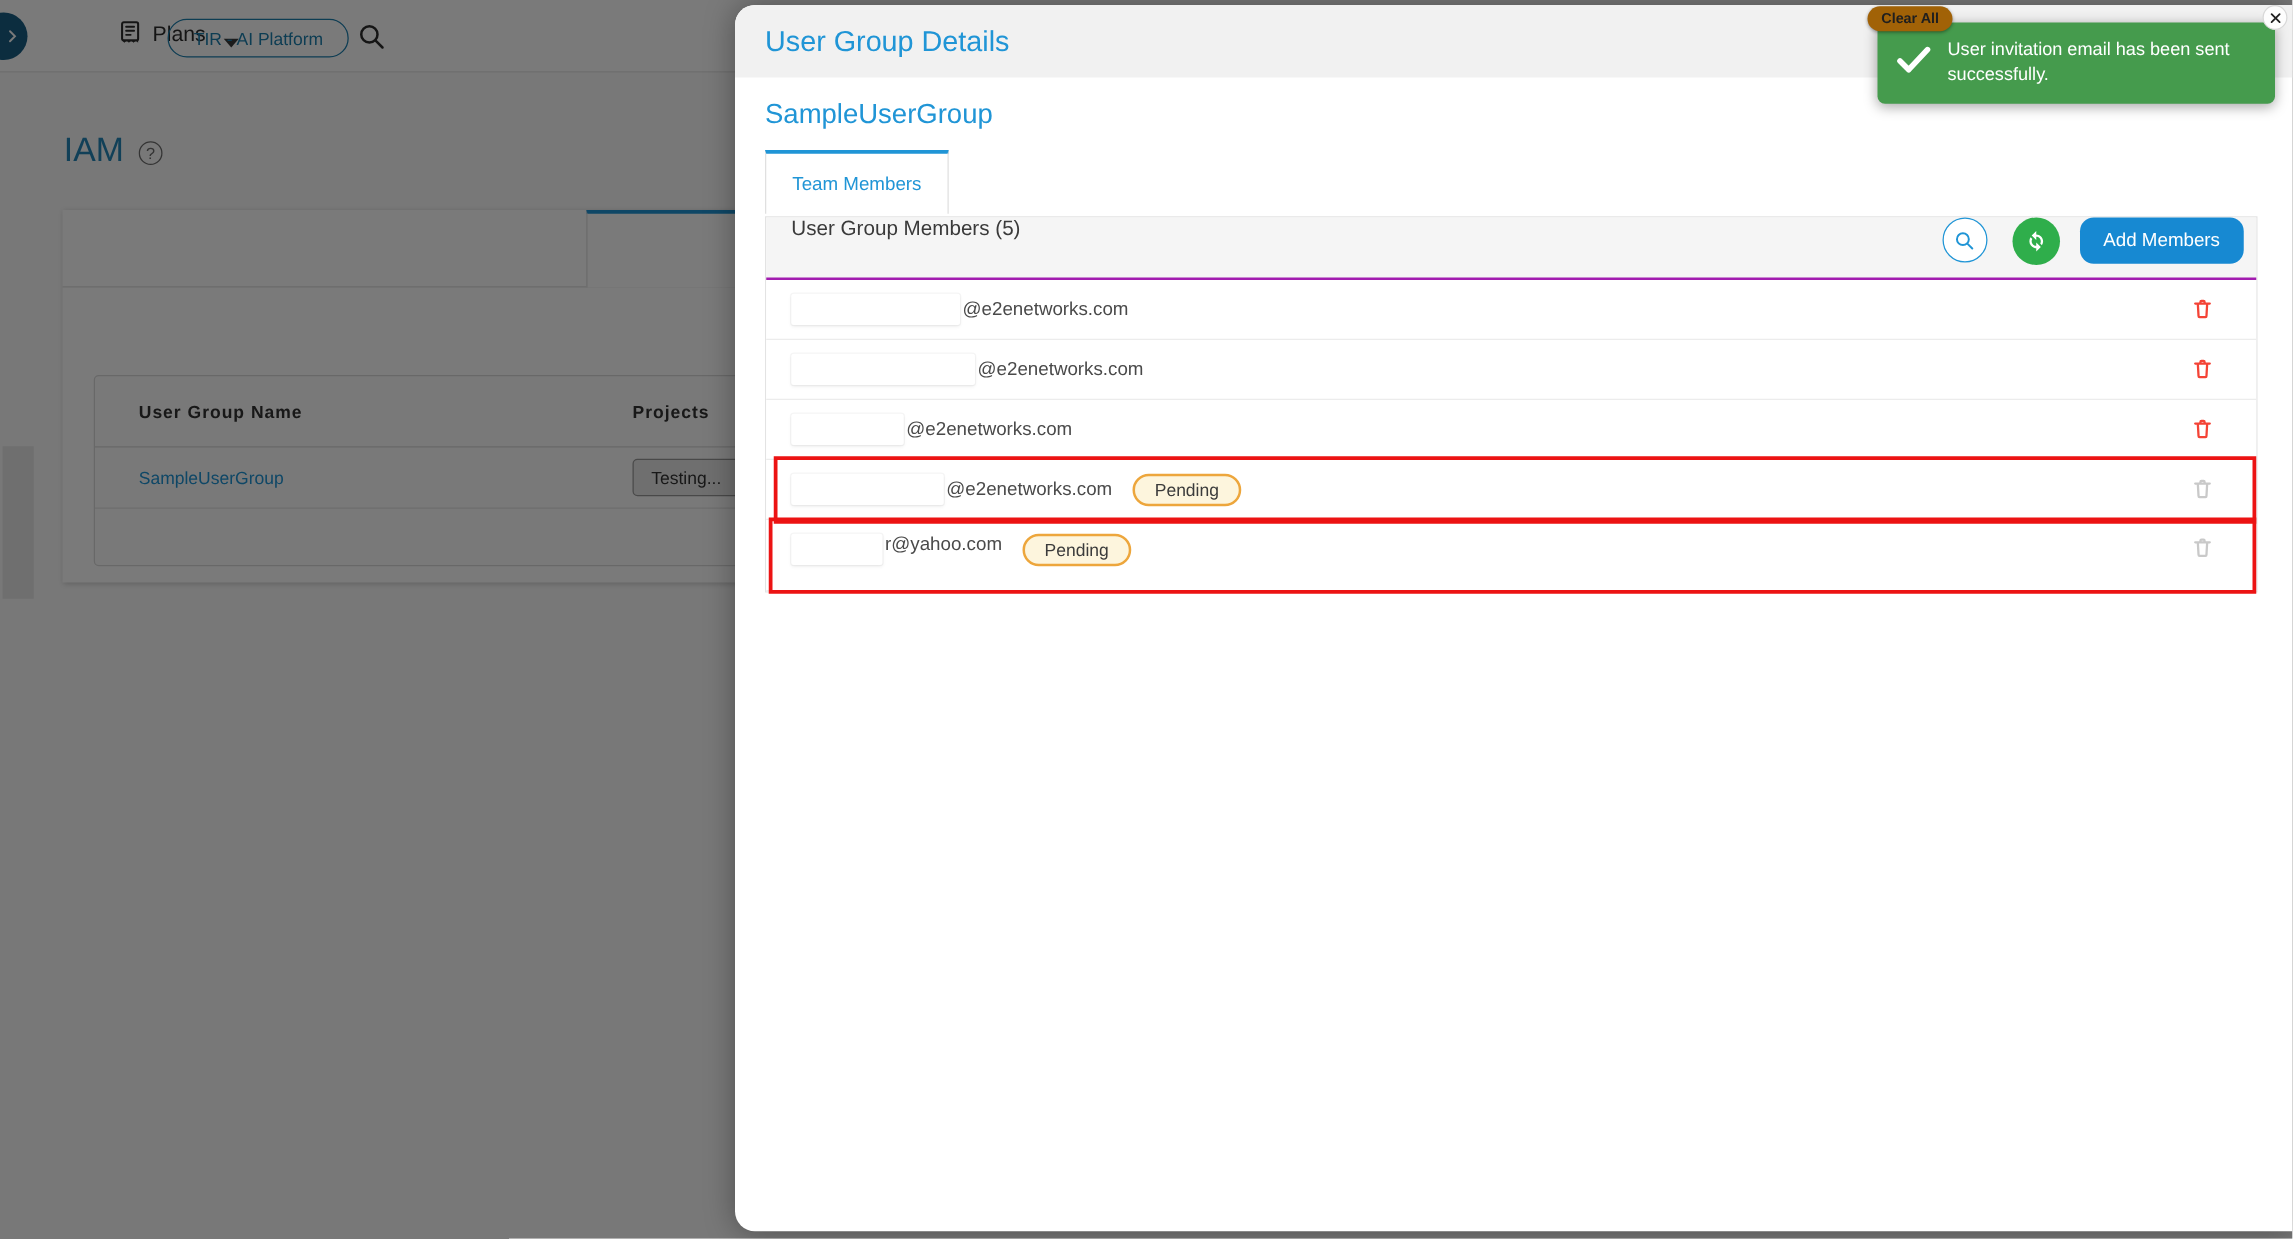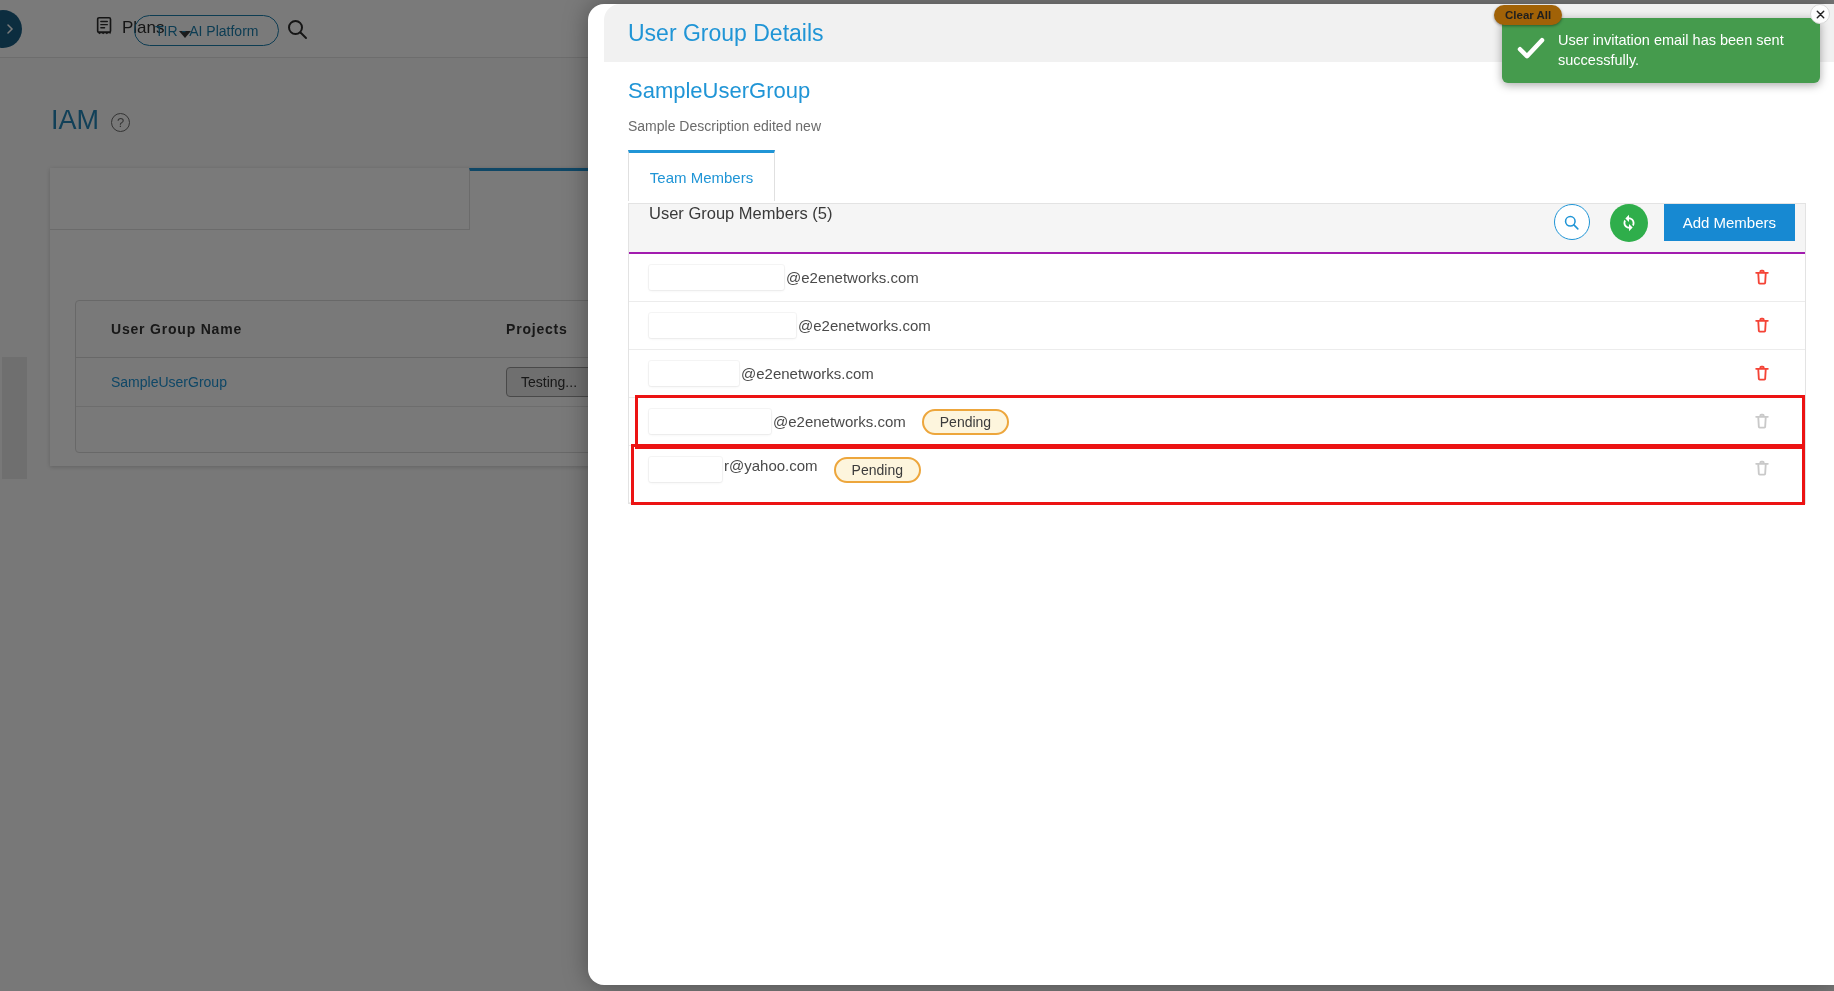--- a/index.html
+++ b/index.html
@@ -29,33 +29,33 @@
   .gt-col-projects { font-size:14px; font-weight:bold; letter-spacing:0.8px; color:#333; }
   .gt-row { height:49px; border-bottom:1px solid #e3e3e3; display:flex; align-items:center; }
   .gt-link { margin-left:35px; width:395px; font-size:14px; color:#2095d6; cursor:pointer; }
   .gt-chip { font-size:14px; color:#333; background:#e8e8e8; border:1px solid #9a9a9a; border-radius:4px; padding:6px 14px; cursor:pointer; }
   .left-strip { position:absolute; left:2px; top:357px; width:25px; height:122px; background:#e9e9e9; z-index:1; }
 
   
   .overlay { position:absolute; inset:0; background:rgba(0,0,0,0.52); z-index:10; }
 
   
-  .drawer { position:absolute; left:588px; top:4px; height:981px; right:0; background:#fff; border-radius:16px 0 0 16px; box-shadow:0 0 24px rgba(0,0,0,0.35); z-index:20;padding-left:16px; }
+  .drawer { position:absolute; left:588px; top:4px; height:981px; right:0; background:#fff; border-radius:16px 0 0 16px; box-shadow:0 0 24px rgba(0,0,0,0.35); z-index:20; }
   .drawer-header { height:58px; background:#f1f1f1; border-radius:16px 0 0 0; display:flex; align-items:center; padding-left:24px; }
   .drawer-title { font-size:23px; color:#2095d6; font-weight:500; }
   .drawer-body { padding:16px 28px 0 24px; }
   .group-name { font-size:22px; color:#2095d6; font-weight:500; line-height:26px; }
   .group-desc { margin-top:14px; font-size:14px; color:#6b6b6b; }
   .tm-tab { margin-top:16px; width:147px; height:51px; background:#fff; border-top:3px solid #2095d6; border-left:1px solid #e0e0e0; border-right:1px solid #e0e0e0; display:flex; align-items:center; justify-content:center; font-size:15px; color:#2095d6; cursor:pointer; position:relative; z-index:2; }
   .members-panel { position:relative; border:1px solid #e3e3e3; margin-top:2px; }
   .panel-head { height:50px; background:#f5f5f5; border-bottom:2px solid #a21caf; display:flex; align-items:flex-start; padding:0 10px 0 20px; }
   .panel-title { font-size:16.5px; color:#3a3a3a; font-weight:500; flex:1; }
   .circle-search-btn { width:36px; height:36px; border-radius:50%; background:#fff; border:1.5px solid #2095d6; display:flex; align-items:center; justify-content:center; margin-right:20px; cursor:pointer; }
   .circle-refresh-btn { width:38px; height:38px; border-radius:50%; background:#2fae4b; border:none; display:flex; align-items:center; justify-content:center; margin-right:16px; cursor:pointer; }
-  .add-members-btn { height:37px; padding:0 19px; background:#1789d2; color:#fff; font-size:15px; font-weight:500; border:none; border-radius:0; font-family:inherit; cursor:pointer; }
+  .add-members-btn { height:37px; padding:0 19px; background:#1789d2; color:#fff; font-size:15px; font-weight:500; border:none; border-radius:11px; font-family:inherit; cursor:pointer; }
   .member-row { height:48px; border-bottom:1px solid #ececec; display:flex; align-items:center; padding:0 32px 0 20px; background:#fff; }
   .member-row.tall { height:57px; align-items:flex-start; padding-top:11px; }
   .redact-box { height:25px; background:#fff; border-radius:2px; box-shadow:0 0 0 1px rgba(0,0,0,0.035), 0 1px 3px rgba(0,0,0,0.06); margin-right:2px; }
   .w1{width:135px;} .w2{width:147px;} .w3{width:90px;} .w4{width:122px;} .w5{width:73px;}
   .member-email { font-size:15px; color:#4a4a4a; }
   .pending-badge { margin-left:16px; padding:3px 16px; border:2px solid #eda63c; background:#fdf5dd; border-radius:14px; font-size:14px; color:#3b3b3b; }
   .row-spacer { flex:1; }
   .trash-btn { background:none; border:none; width:22px; height:24px; cursor:pointer; padding:0; }
   .trash-red { color:#f44336; }
   .trash-gray { color:#c9c9c9; }
@@ -118,21 +118,20 @@
 <div class="left-strip"></div>
 
 <div class="overlay"></div>
 
 <div class="drawer">
   <div class="drawer-header">
     <span class="drawer-title">User Group Details</span>
   </div>
   <div class="drawer-body">
     <div class="group-name">SampleUserGroup</div>
-    <div class="group-desc">Sample Description edited new</div>
     <div class="tm-tab">Team Members</div>
 
     <div class="members-panel">
       <div class="panel-head">
         <span class="panel-title">User Group Members (5)</span>
         <button class="circle-search-btn">
           <svg width="19" height="19" viewBox="0 0 24 24">
             <circle cx="10.5" cy="10.5" r="6" fill="none" stroke="#2095d6" stroke-width="2"></circle>
             <path d="M15 15l5 5" stroke="#2095d6" stroke-width="2" stroke-linecap="round"></path>
           </svg>

